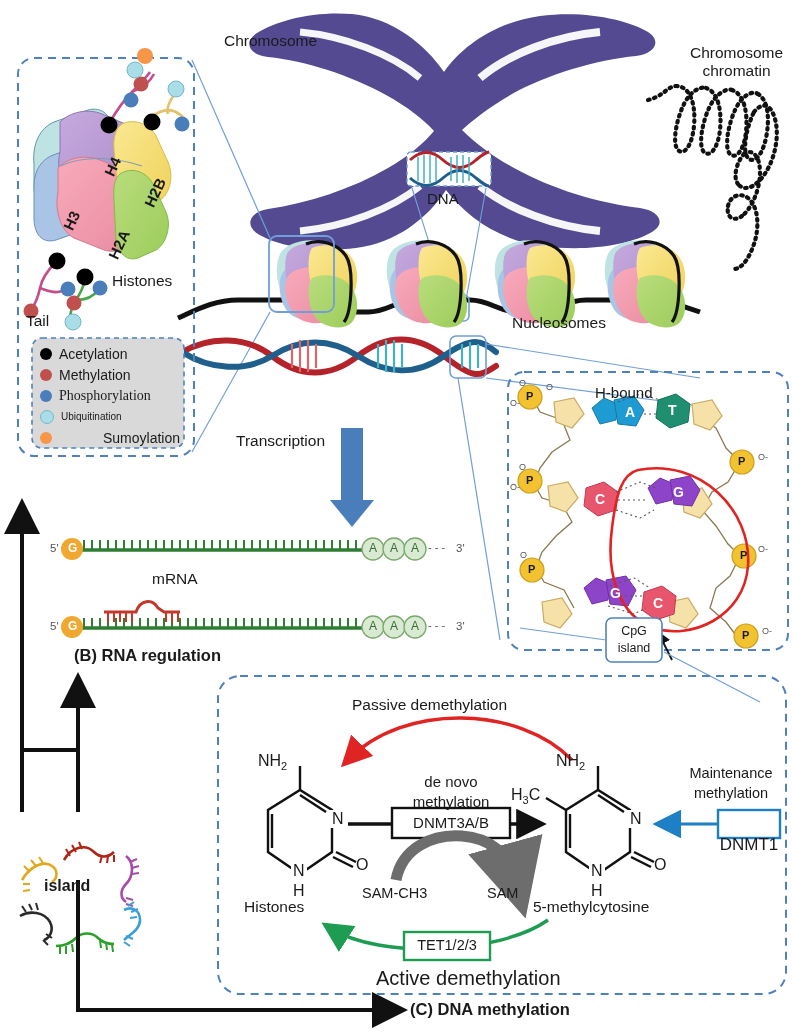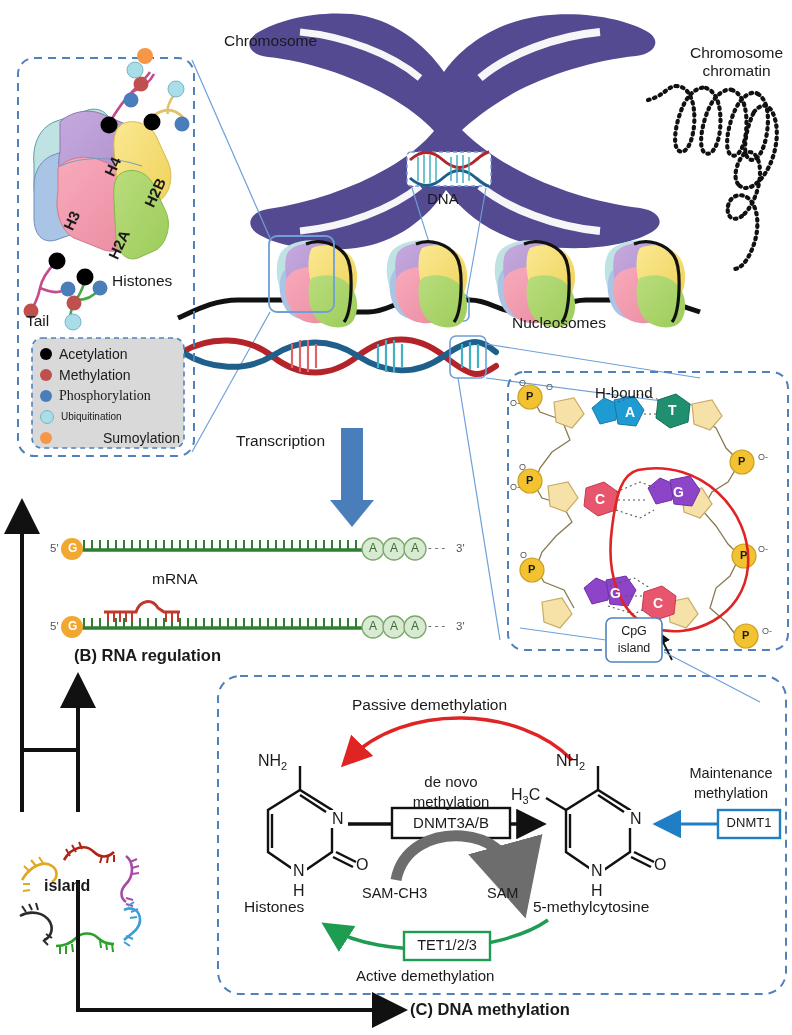--- a/index.html
+++ b/index.html
@@ -631,30 +631,30 @@
 <div class="lbl c" style="left:381px;top:772px;width:140px;font-size:15px;line-height:1.35;">
   <div>de novo</div>
   <div>methylation</div>
 </div>
 <div class="lbl c" style="left:392px;top:814px;width:118px;font-size:15px;">DNMT3A/B</div>
 
 <div class="lbl c" style="left:676px;top:764px;width:110px;font-size:14.5px;line-height:1.35;">
   <div>Maintenance</div>
   <div>methylation</div>
 </div>
-<div class="lbl c" style="left:718px;top:816px;width:62px;font-size:13px;text-align:center;">DNMT1</div>
+<div class="lbl c" style="left:718px;top:835px;width:62px;font-size:17px;text-align:center;">DNMT1</div>
 
 <div class="lbl" style="left:362px;top:885px;font-size:14.5px;">SAM-CH3</div>
 <div class="lbl" style="left:487px;top:885px;font-size:14.5px;">SAM</div>
 
 <div class="lbl" style="left:244px;top:898px;font-size:15.5px;">Histones</div>
 <div class="lbl" style="left:533px;top:898px;font-size:15.5px;">5-methylcytosine</div>
 
 <div class="lbl c" style="left:404px;top:937px;width:86px;font-size:14.5px;">TET1/2/3</div>
-<div class="lbl" style="left:356px;top:967px;font-size:15px;">Active demethylation</div>
+<div class="lbl" style="left:376px;top:967px;font-size:20px;">Active demethylation</div>
 
 <div class="lbl bold" style="left:410px;top:1000px;font-size:16.5px;">(C) DNA methylation</div>
 
 <div class="lbl" style="left:258px;top:752px;font-size:16px;">
   <span>NH</span><sub style="font-size:11px;">2</sub>
 </div>
 <div class="lbl" style="left:330px;top:810px;font-size:16px;background:#fff;padding:0 2px;">N</div>
 <div class="lbl" style="left:291px;top:862px;font-size:16px;background:#fff;padding:0 2px;">N</div>
 <div class="lbl" style="left:293px;top:882px;font-size:16px;">H</div>
 <div class="lbl" style="left:356px;top:856px;font-size:16px;">O</div>

